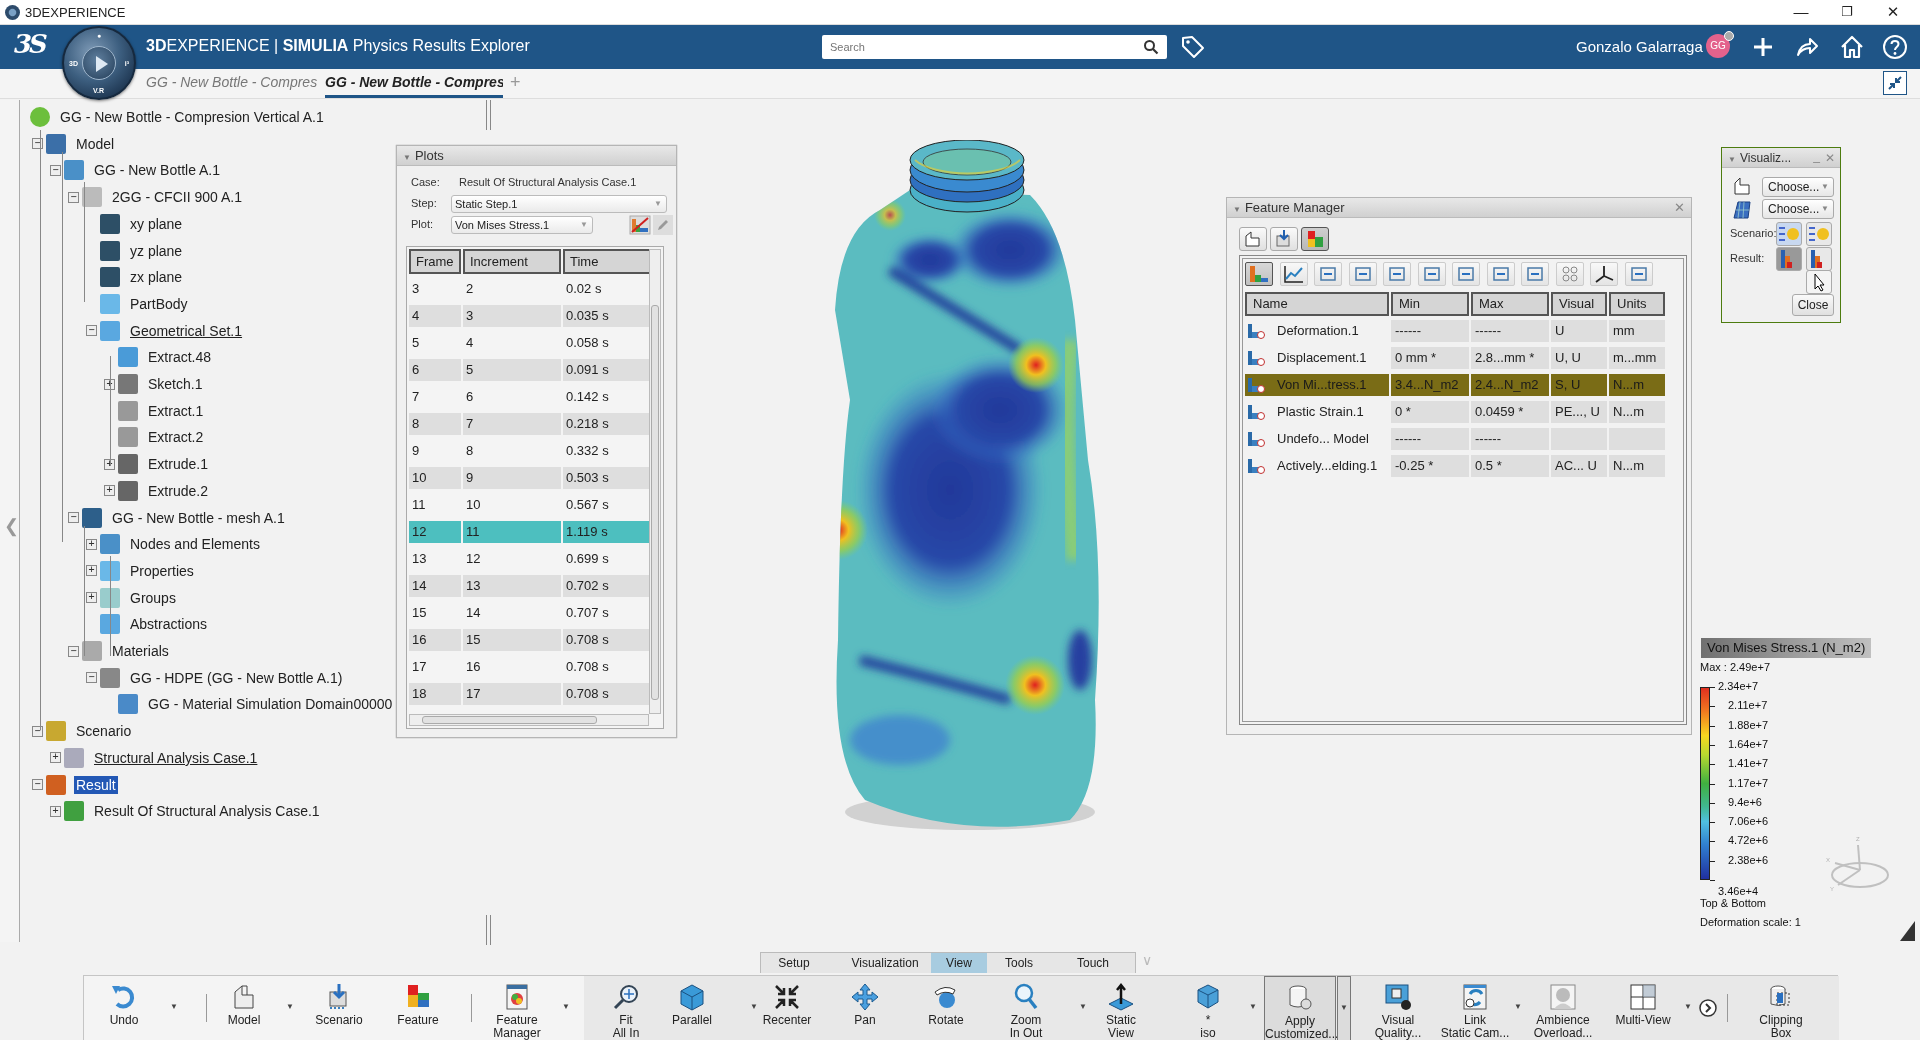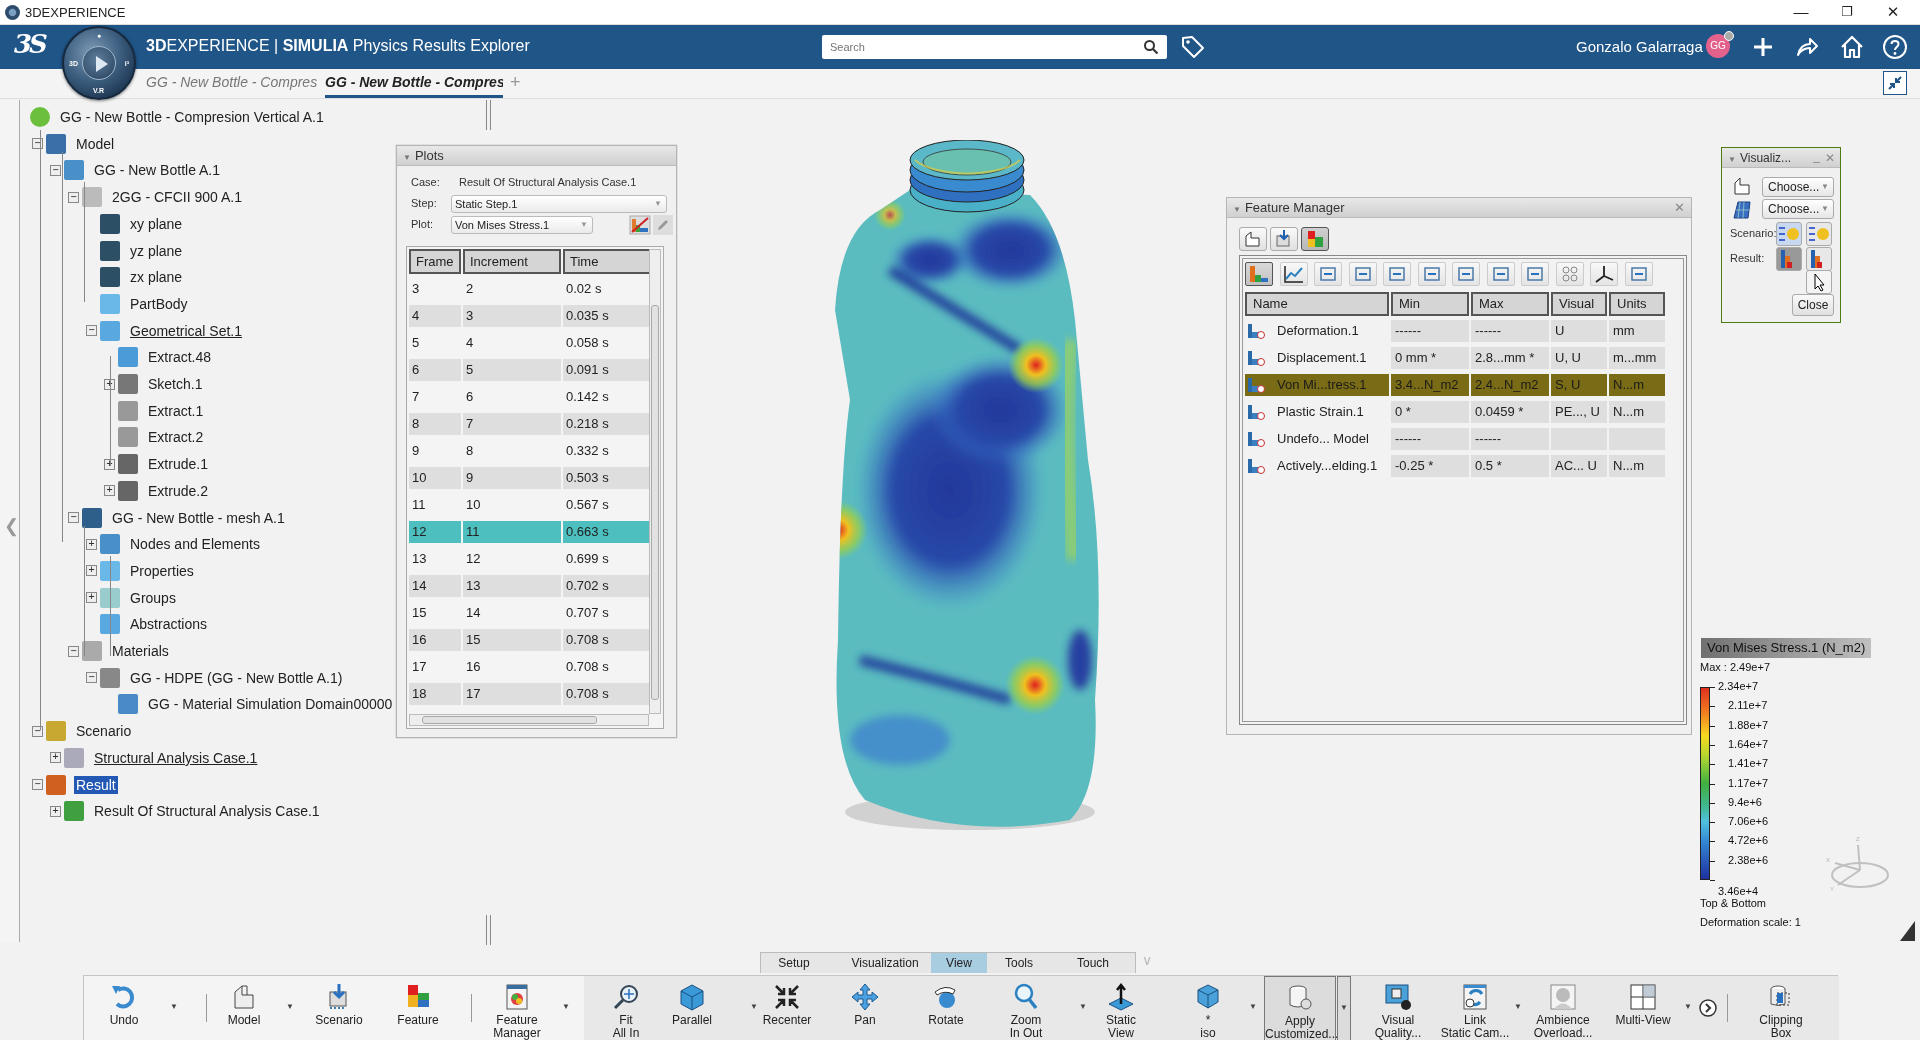--- a/index.html
+++ b/index.html
@@ -391,21 +391,21 @@
           <span class="fcell" style="left: 154px; width: 90px;">0.503 s</span>
         </div>
         <div class="frow" style="top: 247px;">
           <span class="fcell" style="left: 0px; width: 52px;">11</span>
           <span class="fcell" style="left: 54px; width: 98px;">10</span>
           <span class="fcell" style="left: 154px; width: 90px;">0.567 s</span>
         </div>
         <div class="frow sel" style="top: 274px;">
           <span class="fcell" style="left: 0px; width: 52px;">12</span>
           <span class="fcell" style="left: 54px; width: 98px;">11</span>
-          <span class="fcell" style="left: 154px; width: 90px;">0.663 s</span>
+          <span class="fcell" style="left: 154px; width: 90px;">1.119 s</span>
         </div>
         <div class="frow" style="top: 301px;">
           <span class="fcell" style="left: 0px; width: 52px;">13</span>
           <span class="fcell" style="left: 54px; width: 98px;">12</span>
           <span class="fcell" style="left: 154px; width: 90px;">0.699 s</span>
         </div>
         <div class="frow alt" style="top: 328px;">
           <span class="fcell" style="left: 0px; width: 52px;">14</span>
           <span class="fcell" style="left: 54px; width: 98px;">13</span>
           <span class="fcell" style="left: 154px; width: 90px;">0.702 s</span>

